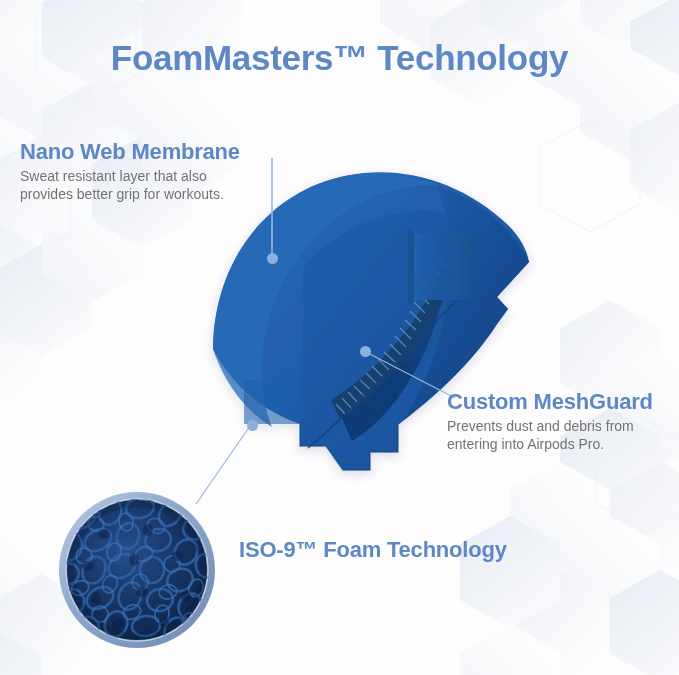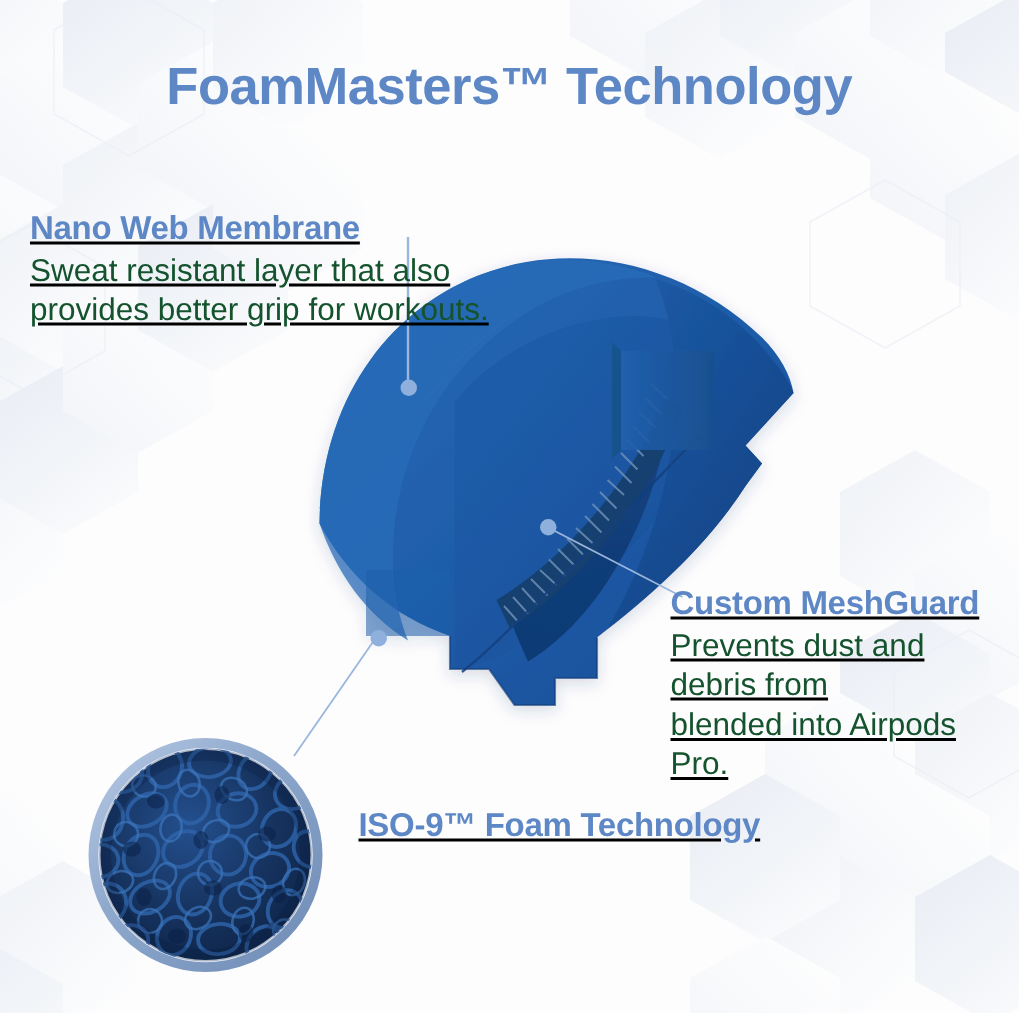--- a/index.html
+++ b/index.html
@@ -48,35 +48,35 @@
     top: 38px;
     width: 679px;
     text-align: center;
     font-size: 35px;
     font-weight: bold;
     letter-spacing: -0.3px;
     color: #5e87c6;
     white-space: nowrap;
   }
 
-  .callout { position: absolute; text-decoration: underline; }
+  .callout { position: absolute; }
 
   .callout .c-head {
     font-size: 22px;
     font-weight: bold;
     color: #5e87c6;
     letter-spacing: -0.2px;
     line-height: 1.1;
     white-space: nowrap;
   }
   .callout .c-body {
     margin-top: 4px;
-    font-size: 21px;
+    font-size: 14px;
     line-height: 1.25;
-    color: #14532d;
+    color: #737373;
     white-space: pre-line;
   }
 
   #callout-nano     { left: 20px;  top: 140px; }
   #callout-silver   { left: 447px; top: 390px; }
   #callout-silver .c-head,
   #callout-silver .c-body { text-align: left; }
   #callout-iso      { left: 239px; top: 538px; }
 
   
@@ -397,21 +397,21 @@
 
     <div class="callout" id="callout-nano">
       <div class="c-head">Nano Web Membrane</div>
       <div class="c-body">Sweat resistant layer that also
 provides better grip for workouts.</div>
     </div>
 
     <div class="callout" id="callout-silver">
       <div class="c-head">Custom MeshGuard</div>
       <div class="c-body">Prevents dust and debris from
-blended into Airpods Pro.</div>
+entering into Airpods Pro.</div>
     </div>
 
     <div class="callout" id="callout-iso">
       <div class="c-head">ISO-9™ Foam Technology</div>
     </div>
 
   </div>
 </div>
 
 </body></html>

